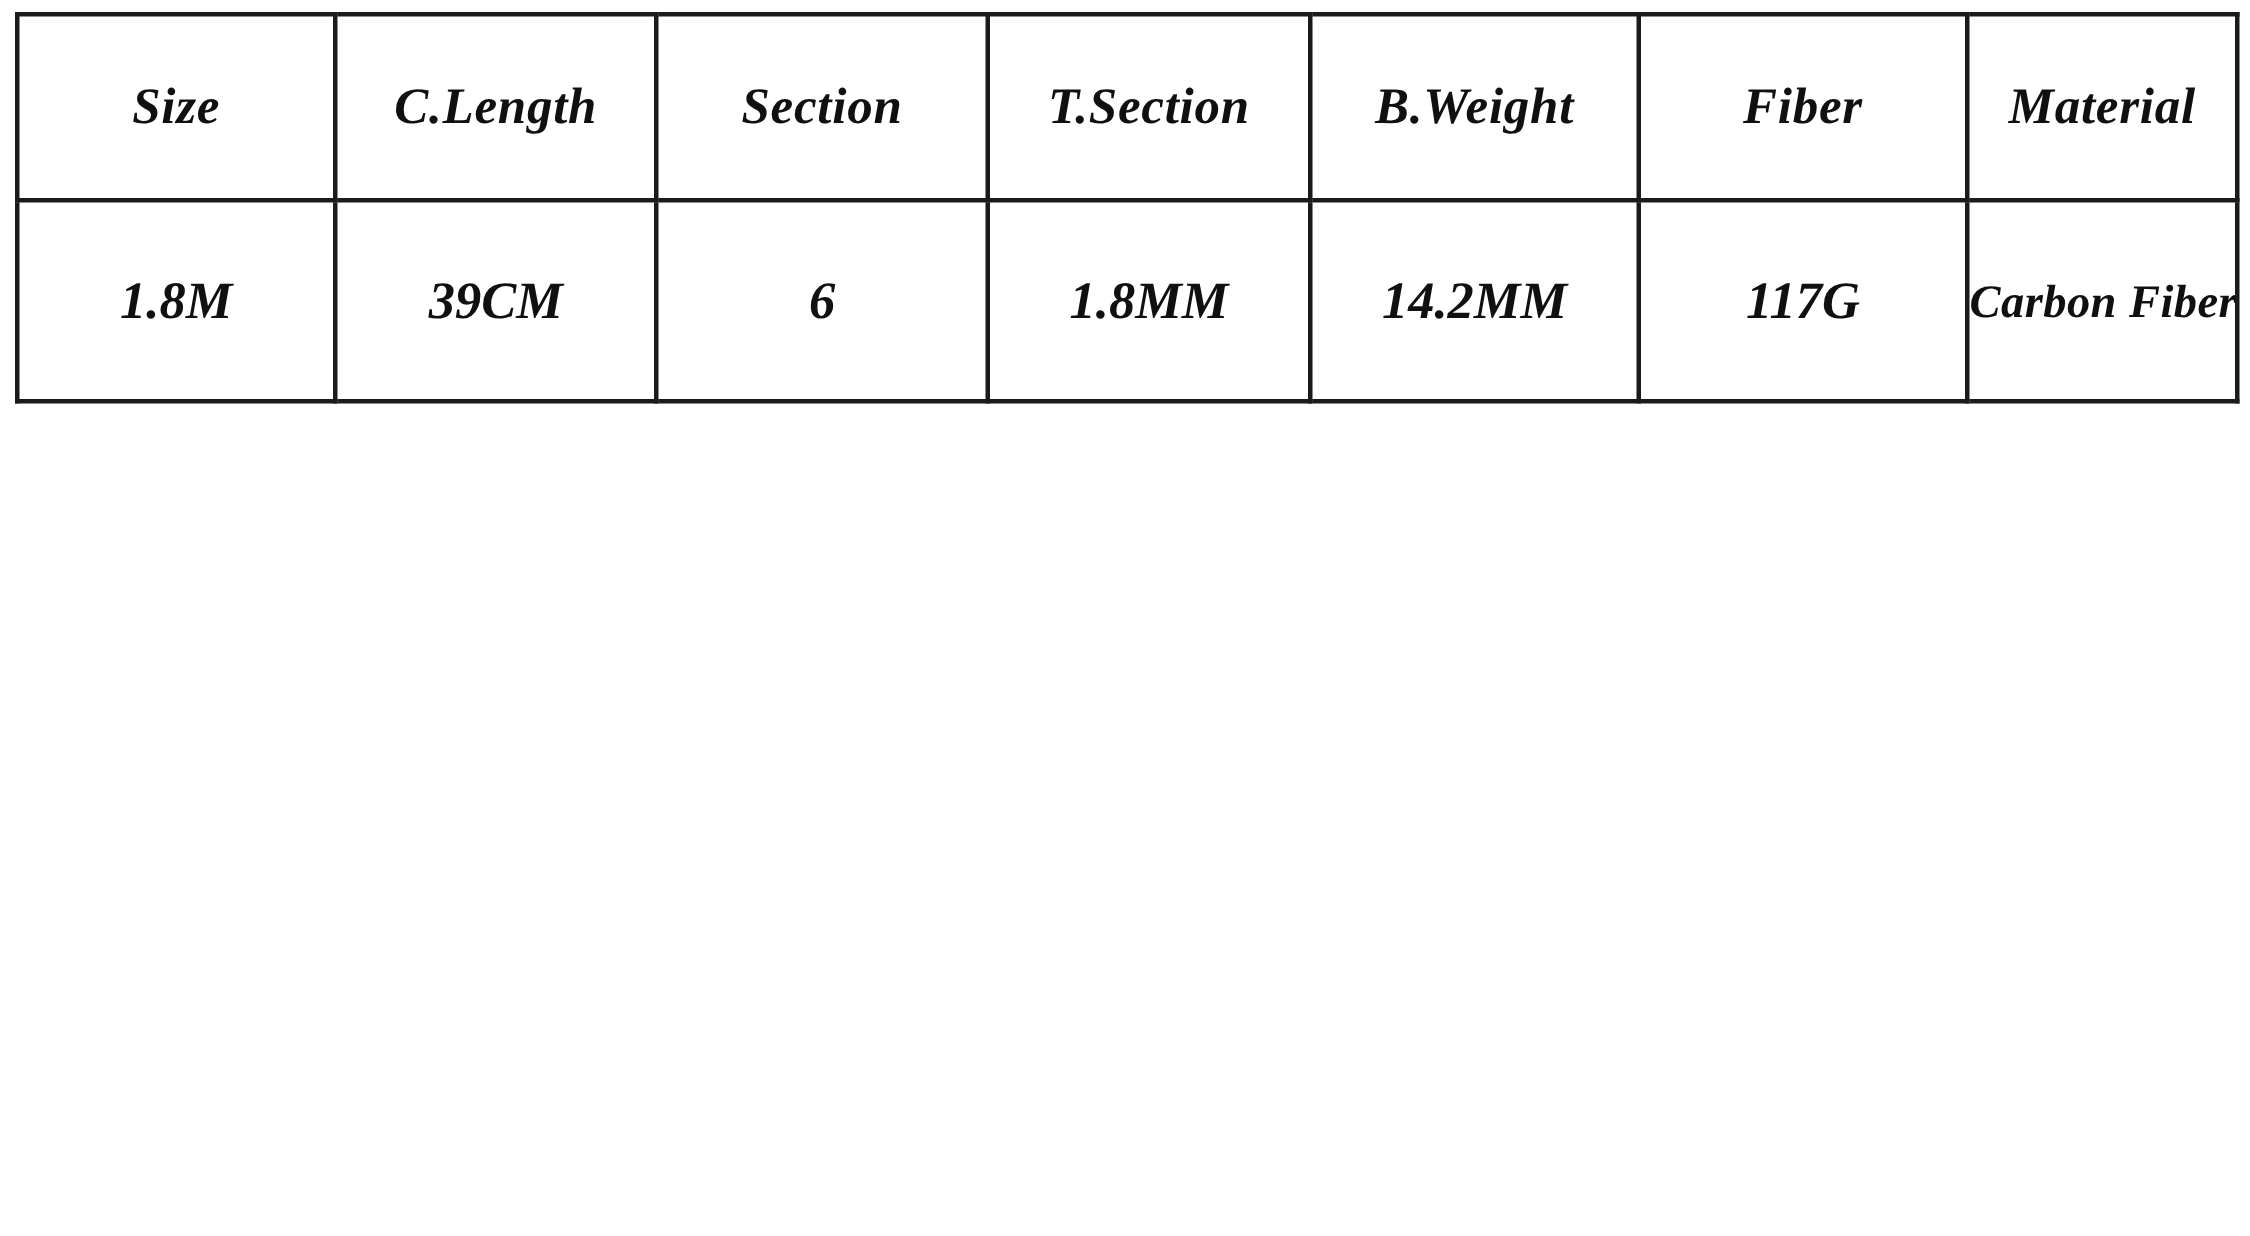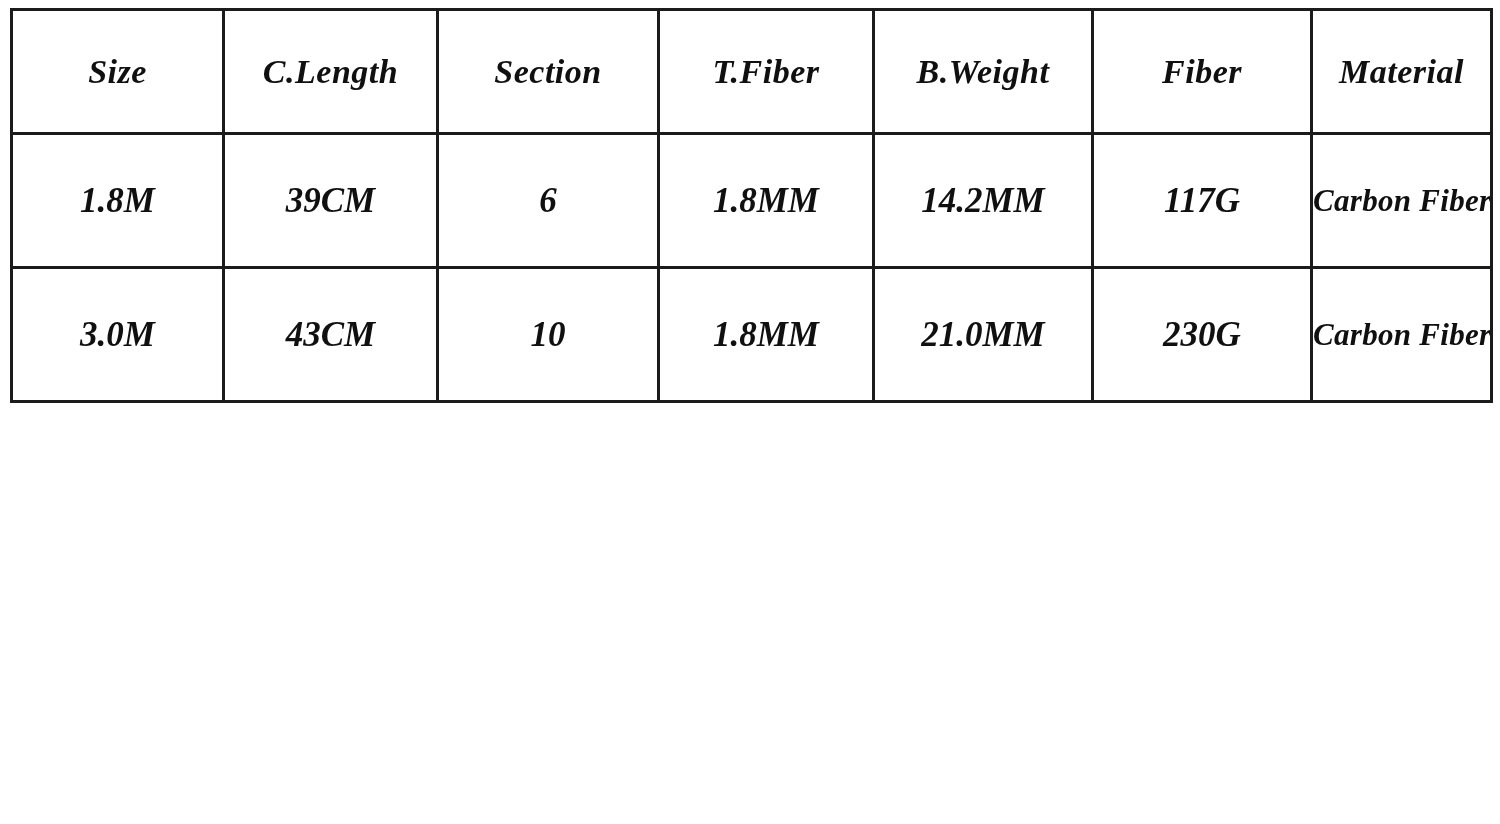--- a/index.html
+++ b/index.html
@@ -66,39 +66,30 @@
     <col class="c-tlength">
     <col class="c-blength">
     <col class="c-weight">
     <col class="c-material">
   </colgroup>
   <thead>
     <tr>
       <th>Size</th>
       <th>C.Length</th>
       <th>Section</th>
-      <th>T.Fiber</th>
+      <th>T.Section</th>
       <th>B.Weight</th>
       <th>Fiber</th>
       <th>Material</th>
     </tr>
   </thead>
   <tbody>
     <tr>
       <td>1.8M</td>
       <td>39CM</td>
       <td>6</td>
       <td>1.8MM</td>
       <td>14.2MM</td>
       <td>117G</td>
       <td class="material-cell">Carbon Fiber</td>
     </tr>
-    <tr>
-      <td>3.0M</td>
-      <td>43CM</td>
-      <td>10</td>
-      <td>1.8MM</td>
-      <td>21.0MM</td>
-      <td>230G</td>
-      <td class="material-cell">Carbon Fiber</td>
-    </tr>
   </tbody>
 </table>
 
 </body></html>

